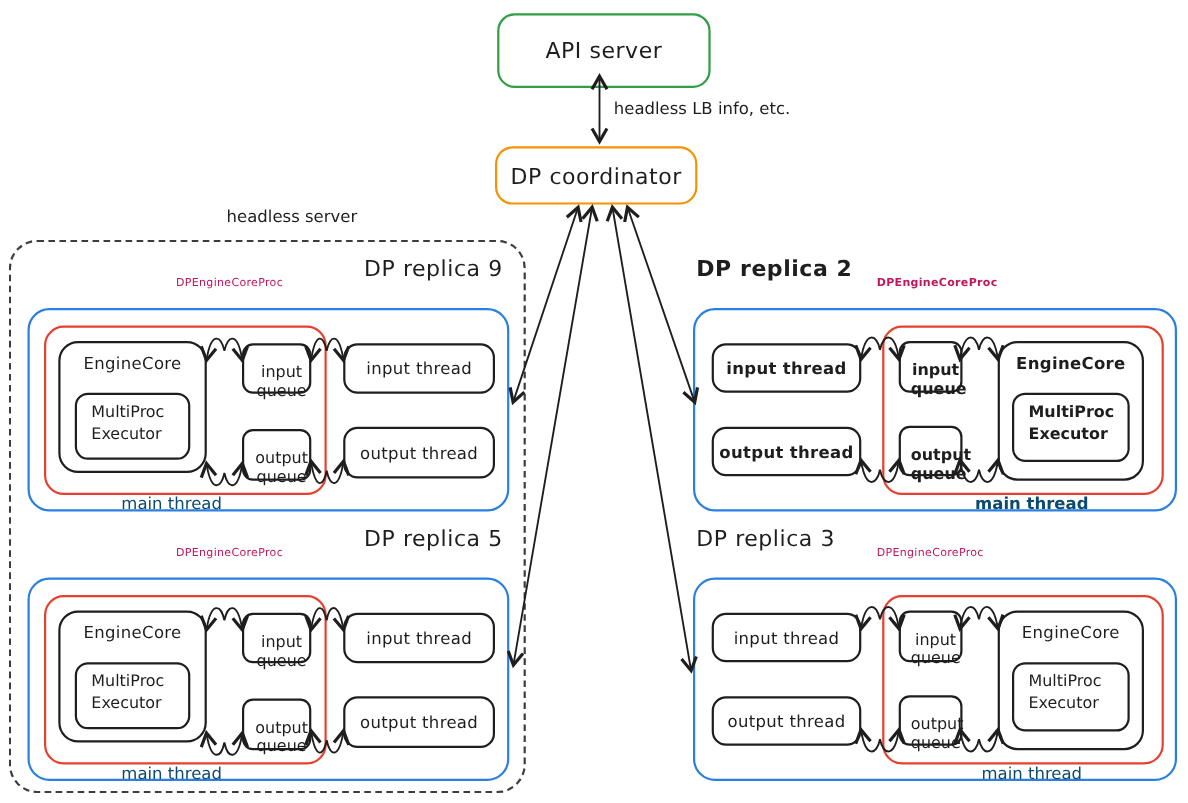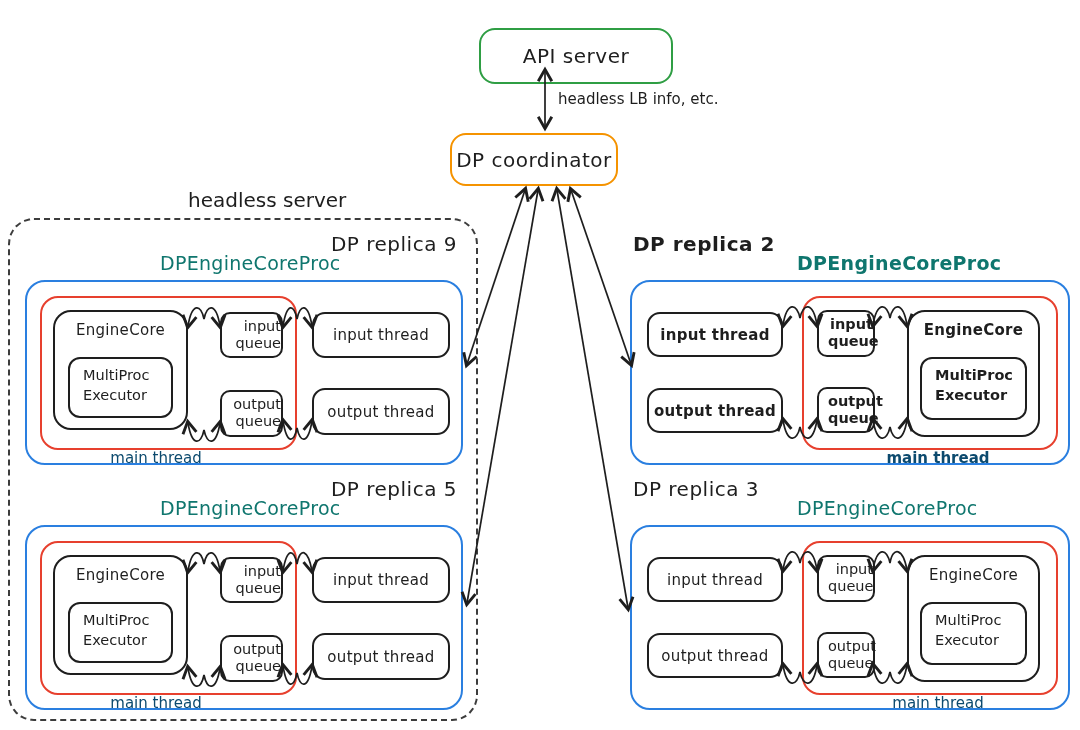--- a/index.html
+++ b/index.html
@@ -7,58 +7,58 @@
     position:relative;width:1080px;height:730px;background:#ffffff;overflow:hidden;
     font-family:"DejaVu Sans","Liberation Sans",sans-serif;color:#1e1e1e;
   }
   .abs{position:absolute;box-sizing:border-box;}
   
   .node{
     border:2.4px solid;border-radius:16px;background:#fff;
     display:flex;align-items:center;justify-content:center;
     font-size:20px;letter-spacing:.5px;
   }
-  .api{left:452px;top:28px;width:194px;height:56px;border-color:#2f9e44;margin-left:27px;}
-  .coord{left:450px;top:133px;width:168px;height:53px;border-color:#f59300;}
+  .api{left:452px;top:12px;width:194px;height:68px;border-color:#2f9e44;}
+  .coord{left:450px;top:133px;width:184px;height:53px;border-color:#f59300;}
   .exchange-label{left:558px;top:90px;font-size:15px;}
   
   .headless{
     left:8px;top:218px;width:470px;height:503px;
     border:2px dashed #3c3c3c;border-radius:26px;background:transparent;
   }
-  .headless-label{left:188px;top:188px;font-size:20px;}
+  .headless-label{left:206px;top:188px;font-size:15px;}
   
   .replica{width:440px;height:238px;}
   .r0{left:25px;top:228px;}
   .r1{left:25px;top:473px;}
   .r2{left:630px;top:228px;font-weight:bold;}
   .r3{left:630px;top:473px;}
   .rep-title{top:4px;font-size:20px;letter-spacing:.5px;}
   .rep-title.right-align{right:8px;text-align:right;}
   .rep-title.left-align{left:3px;}
-  .proc-label{top:24px;font-size:19px;color:#0f766e;letter-spacing:.3px;}
+  .proc-label{top:24px;font-size:10px;color:#be185d;letter-spacing:.3px;}
   .lt .proc-label{left:135px;}
   .rt .proc-label{left:167px;}
   .blue-box{left:0;top:52px;width:438px;height:185px;border:2.2px solid #2a7fe0;border-radius:20px;background:transparent;}
   .rt .blue-box{width:440px;}
   .red-box{border:2px solid #e7402e;border-radius:18px;background:transparent;}
   .lt .red-box{left:15px;top:68px;width:257px;height:154px;}
   .rt .red-box{left:172px;top:68px;width:256px;height:154px;}
   .main-label{top:221px;width:160px;text-align:center;font-size:15px;color:#0c4a6e;}
   .lt .main-label{left:51px;}
   .rt .main-label{left:228px;}
   
   .blk{border:2.3px solid #1e1e1e;background:#fff;}
   .engine-core{border-radius:18px;font-size:15px;text-align:center;padding-top:9px;letter-spacing:.3px;}
   .lt .engine-core{left:28px;top:82px;width:135px;height:120px;}
   .rt .engine-core{left:277px;top:82px;width:133px;height:127px;}
   .multiproc{border-radius:12px;font-size:14.5px;padding:7px 13px 0 13px;line-height:1.35;text-align:left;}
   .lt .multiproc{left:43px;top:129px;width:105px;height:61px;}
   .rt .multiproc{left:290px;top:129px;width:107px;height:63px;}
-  .queue{border-radius:10px;font-size:14.5px;line-height:1.2;padding:4px 0 0 9px;text-align:right;}
+  .queue{border-radius:10px;font-size:14.5px;line-height:1.2;padding:17px 0 0 9px;text-align:center;}
   .lt .q-in{left:195px;top:84px;width:63px;height:46px;}
   .lt .q-out{left:195px;top:162px;width:63px;height:47px;}
   .rt .q-in{left:187px;top:82px;width:58px;height:47px;}
   .rt .q-out{left:187px;top:159px;width:58px;height:46px;}
   .thread{border-radius:13px;font-size:15px;display:flex;align-items:center;justify-content:center;letter-spacing:.3px;text-align:right;}
   .lt .t-in{left:287px;top:84px;width:138px;height:46px;}
   .lt .t-out{left:287px;top:160px;width:138px;height:47px;}
   .rt .t-in{left:17px;top:84px;width:136px;height:45px;}
   .rt .t-out{left:17px;top:160px;width:136px;height:45px;}
   

